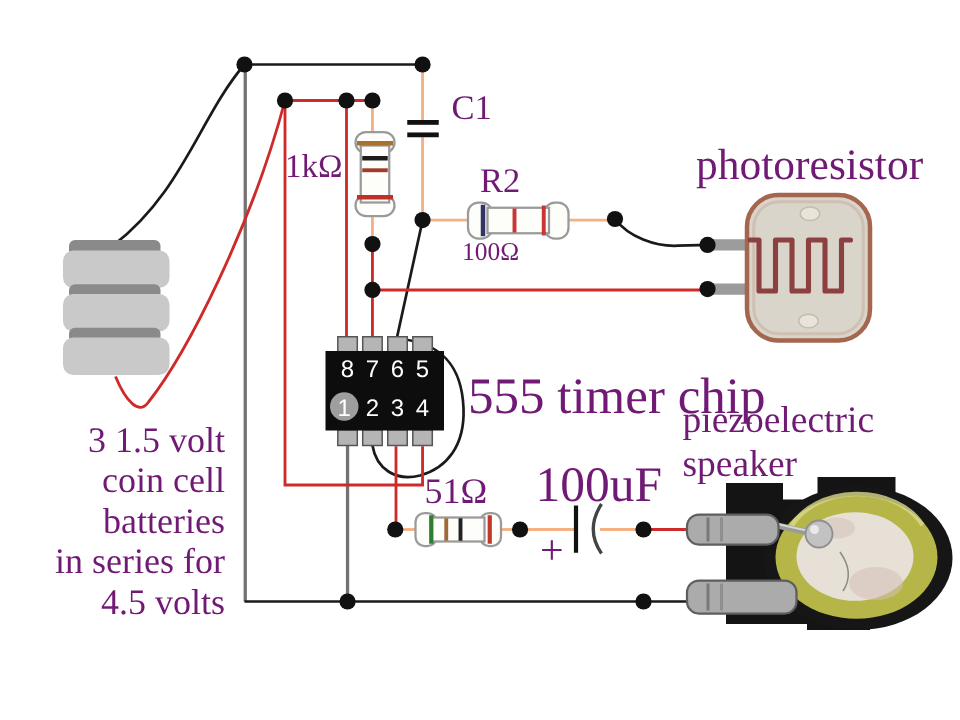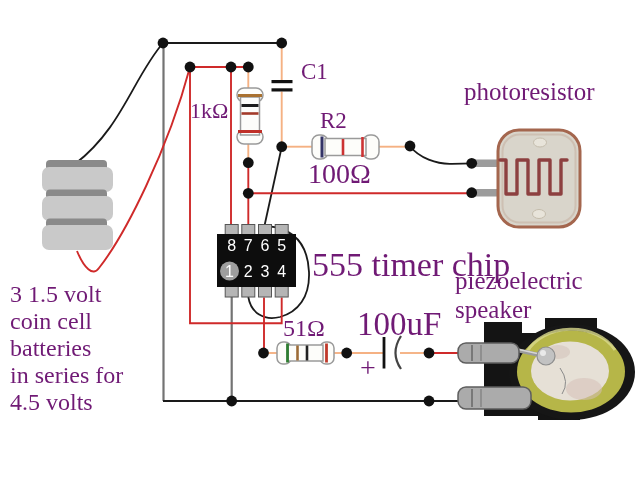--- a/index.html
+++ b/index.html
@@ -174,36 +174,36 @@
     <circle class="dot" cx="471.7" cy="163.3" r="5.4"></circle>
     <circle class="dot" cx="471.7" cy="192.7" r="5.4"></circle>
     <circle class="dot" cx="263.5" cy="353" r="5.4"></circle>
     <circle class="dot" cx="346.7" cy="353" r="5.4"></circle>
     <circle class="dot" cx="429" cy="353" r="5.4"></circle>
     <circle class="dot" cx="231.7" cy="401" r="5.4"></circle>
     <circle class="dot" cx="429" cy="401" r="5.4"></circle>
   </g>
 </svg>
 
-<div class="label" style="left:10px;top:281px;width:140px;text-align:left;font-size:24px;line-height:27px">3 1.5 volt
+<div class="label" style="left:10px;top:281px;width:140px;text-align:right;font-size:24px;line-height:27px">3 1.5 volt
 coin cell
 batteries
 in series for
 4.5 volts</div>
 
 <div class="label" style="left:190px;top:99px;font-size:22px">1kΩ</div>
 
 <div class="label" style="left:301px;top:60px;font-size:23px">C1</div>
 
 
 <div class="label" style="left:320px;top:109px;font-size:23px">R2</div>
 
-<div class="label" style="left:308px;top:159px;font-size:28px">100Ω</div>
-
-<div class="label" style="left:464px;top:78px;font-size:25px">photoresistor</div>
+<div class="label" style="left:308px;top:159px;font-size:17px">100Ω</div>
+
+<div class="label" style="left:464px;top:95px;font-size:29px">photoresistor</div>
 
 <div class="label" style="left:312px;top:247px;font-size:34px">555 timer chip</div>
 
 <div class="label" style="left:283px;top:316px;font-size:24px">51Ω</div>
 
 <div class="label" style="left:357px;top:307px;font-size:33px">100uF</div>
 
 <div class="label" style="left:360px;top:353px;font-size:28px">+</div>
 
 <div class="label" style="left:455px;top:266px;width:166px;text-align:left;font-size:25px;line-height:29px">piezoelectric

